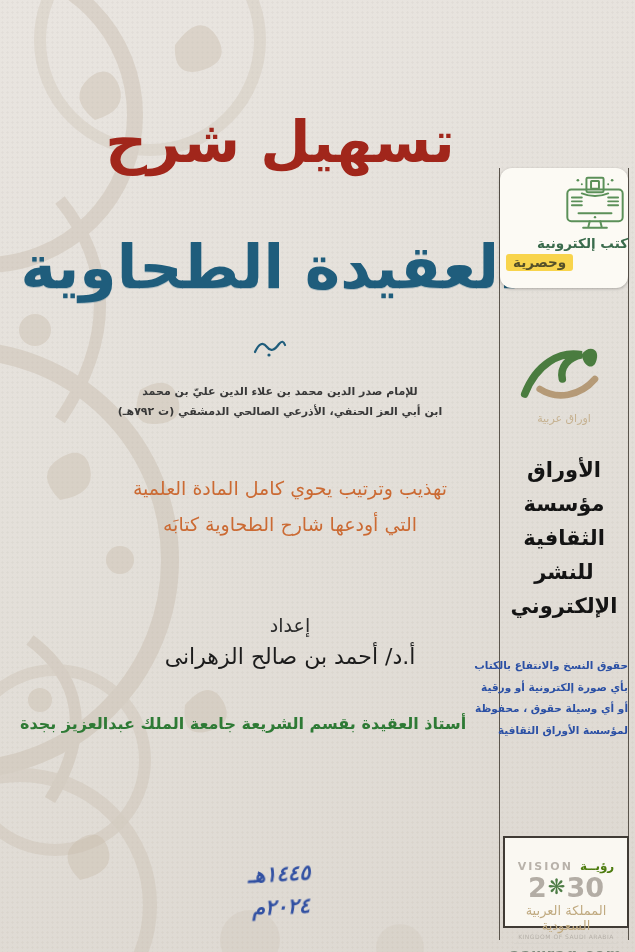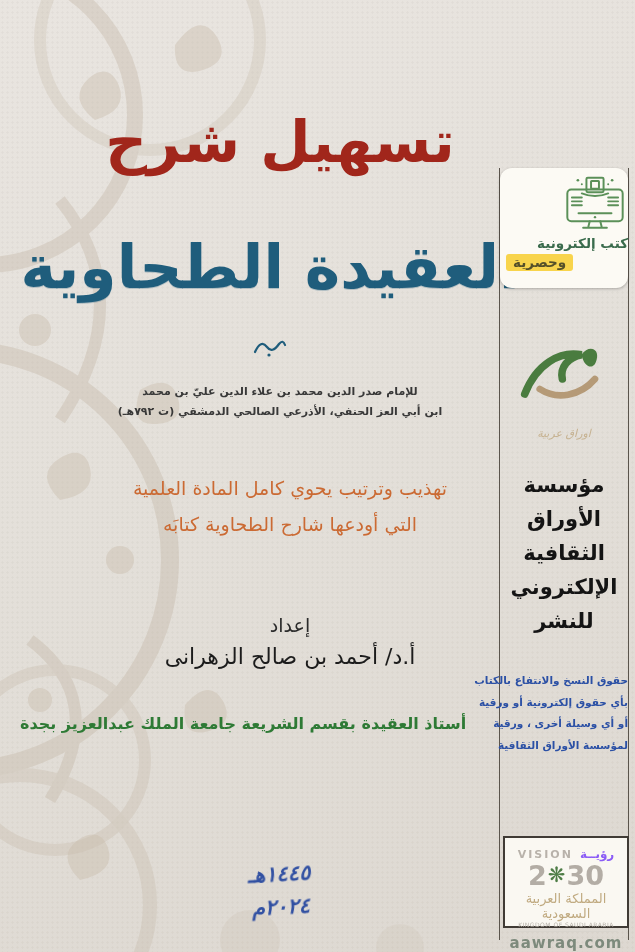--- a/index.html
+++ b/index.html
@@ -67,39 +67,39 @@
     box-shadow:0 1px 3px rgba(0,0,0,0.25);
     display:flex; flex-direction:column; align-items:flex-start; padding-top:7px;
   }
   .badge-line1{ font-size:13.5px; font-weight:bold; color:#3a6b4c; margin-top:2px; white-space:nowrap; }
   .badge-line2{
     align-self:flex-end; margin:3px 0 0 6px;
     background:#f8d44c; color:#55502a; font-size:13.5px; font-weight:bold;
     padding:0 7px 1px 7px; border-radius:3px;
   }
   .awraq-logo{ margin-top:55px; text-align:center; }
-  .awraq-logo-text{ font-size:11px; color:#c6b291; margin-top:18px;font-style:italic; }
+  .awraq-logo-text{ font-size:11px; color:#c6b291; margin-top:3px; }
   .foundation{
     margin-top:28px; text-align:center; font-size:21px; font-weight:bold;
     color:#141414; line-height:1.62;
   }
   .foundation span{ display:block; }
   .copyright{
     margin-top:32px; text-align:center; font-size:10.5px; font-weight:bold;
     color:#2b50a5; line-height:2.05;
   }
   .copyright span{ display:block; white-space:nowrap; }
   .vision-box{
     position:absolute; bottom:12px; left:3px; right:-1px; height:92px;
     border:2px solid #403b35; background:#faf8f2; text-align:center;
-    padding-top:9px;
+    padding-top:21px;
   }
   .vision-row{ display:flex; justify-content:center; align-items:center; gap:7px;
     font-size:11px; letter-spacing:2px; color:#b8b2aa; font-weight:bold; }
-  .vision-row .ar{ letter-spacing:0; color:#8b5cf6; font-size:12px; }
+  .vision-row .ar{ letter-spacing:0; color:#4d7c0f; font-size:12px; }
   .vision-year{ display:flex; justify-content:center; align-items:center; gap:1px;
     font-size:27px; font-weight:bold; color:#b3ada5; line-height:1; margin-top:1px; }
   .vision-emblem{ color:#4e7d46; font-size:21px; line-height:1; }
   .vision-kingdom-ar{ font-size:13px; color:#c0aa80; margin-top:2px; }
   .vision-kingdom-en{ font-size:6px; color:#b5b0a8; letter-spacing:0.5px; }
   .vision-divider{ border-top:1px solid #d8d4cd; margin:3px 9px 2px 9px; }
   .vision-site{ font-size:15px; font-weight:bold; color:#7d8a7c; letter-spacing:1px; direction:ltr; }
 </style>
 </head>
 <body>
@@ -188,31 +188,31 @@
     <div class="awraq-logo">
       <svg width="92" height="62" viewBox="0 0 110 72">
         <path d="M8,60 C22,24 50,8 76,13 C60,16 50,28 53,42" stroke="#4a7c3f" stroke-width="9" fill="none" stroke-linecap="round"></path>
         <path d="M76,13 C84,1 98,5 94,19 C91,32 79,29 76,13 z" fill="#4a7c3f"></path>
         <path d="M26,54 C46,67 74,63 92,42" stroke="#b59a77" stroke-width="8" fill="none" stroke-linecap="round"></path>
       </svg>
       <div class="awraq-logo-text">اوراق عربية</div>
     </div>
 
     <div class="foundation">
+      <span>الأوراق</span>
       <span>مؤسسة</span>
-      <span>الأوراق</span>
       <span>الثقافية</span>
+      <span>للنشر</span>
       <span>الإلكتروني</span>
-      <span>للنشر</span>
     </div>
 
     <div class="copyright">
       <span>حقوق النسخ والانتفاع بالكتاب</span>
-      <span>بأي حقوق إلكترونية أو ورقية</span>
-      <span>أو أي وسيلة أخرى ، ورقية</span>
+      <span>بأي صورة إلكترونية أو ورقية</span>
+      <span>أو أي وسيلة حقوق ، محفوظة</span>
       <span>لمؤسسة الأوراق الثقافية</span>
     </div>
 
     <div class="vision-box">
       <div class="vision-row" dir="ltr">
         <span>VISION</span>
         <span class="ar">رؤيــة</span>
       </div>
       <div class="vision-year" dir="ltr">
         <span>2</span>

